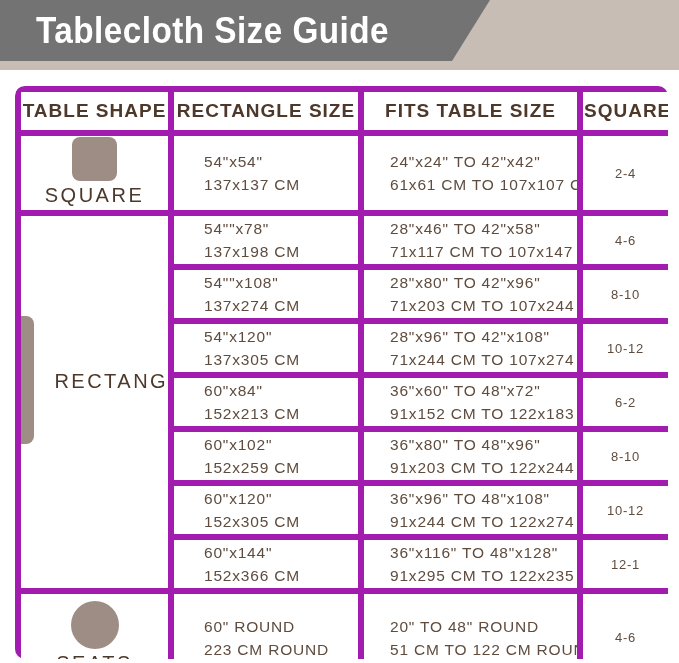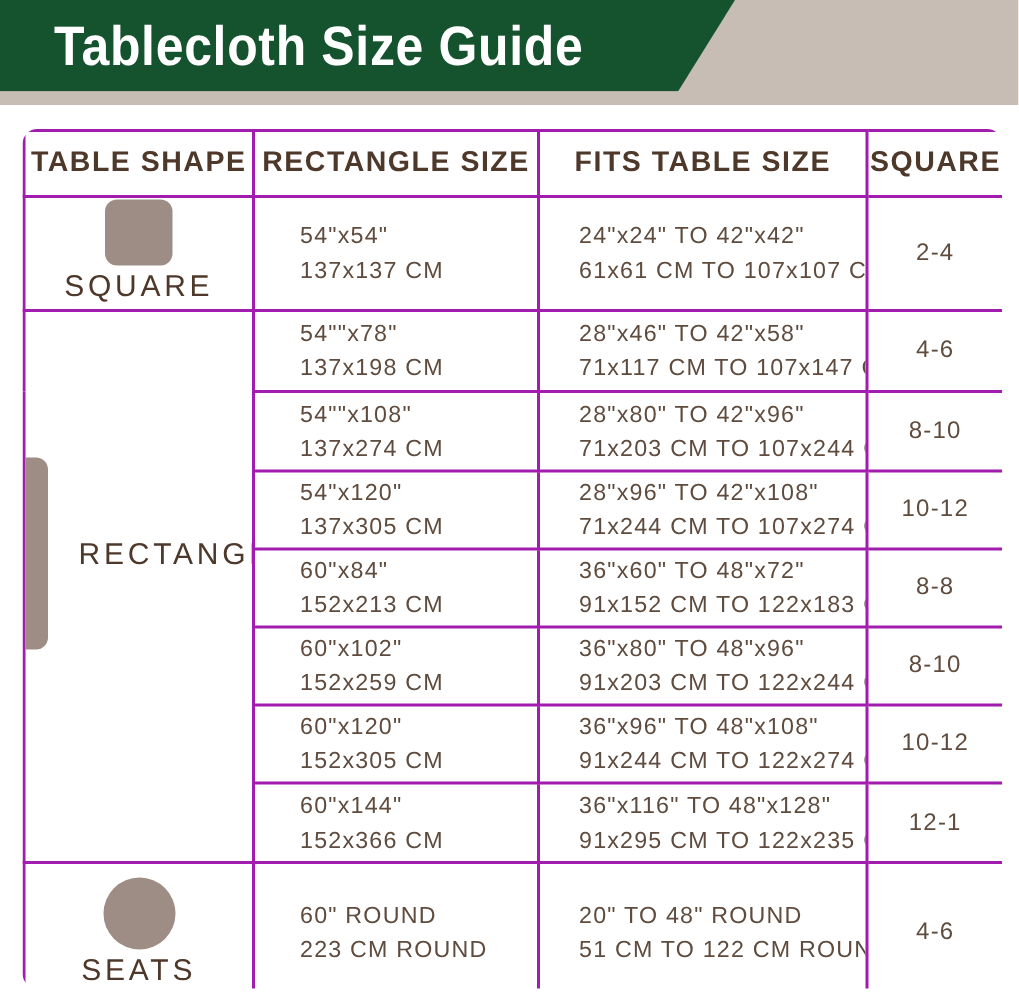--- a/index.html
+++ b/index.html
@@ -7,51 +7,51 @@
     width:679px;height:663px;background:#ffffff;position:relative;
     font-family:"Liberation Sans", sans-serif;overflow:hidden;
   }
   
   .header-strip{
     position:absolute;left:0;top:0;width:679px;height:70px;
     background:#c7bdb5;
   }
   .banner{
     position:absolute;left:0;top:0;width:454px;height:61px;
-    padding-left:36px;background:#14532d;
+    padding-left:36px;background:#737373;
     clip-path:polygon(0 0,100% 0,calc(100% - 38px) 100%,0 100%);
     display:flex;align-items:center;
   }
   .banner-title{
     color:#ffffff;font-weight:700;font-size:37px;line-height:1;
     letter-spacing:0.5px;white-space:nowrap;
     transform:scaleX(0.9);transform-origin:0 50%;
   }
   
   .table-wrap{
     position:absolute;left:15px;top:86px;width:653px;height:573px;
     border-radius:10px;overflow:hidden;
   }
   table.size-guide{
     border-collapse:collapse;table-layout:fixed;
     width:653px;height:573px;
   }
-  td,th{border:2px solid #a21caf;vertical-align:middle;overflow:hidden;}
+  td,th{border:6px solid #a21caf;vertical-align:middle;overflow:hidden;}
   th{
     font-size:19px;font-weight:700;letter-spacing:1px;
     color:#4e382a;text-align:center;white-space:nowrap;
   }
   td.txt-cell{
     font-size:15.5px;letter-spacing:0.8px;color:#5f4c3e;
     text-align:left;line-height:23px;white-space:nowrap;
   }
   td.tc-cell{padding-left:30px;}
   td.fit-cell{padding-left:26px;}
   td.seats-cell{
-    font-size:16px;letter-spacing:0.8px;color:#5f4c3e;
+    font-size:13px;letter-spacing:0.8px;color:#5f4c3e;
     text-align:center;white-space:nowrap;
   }
   td.shape-cell{text-align:center;}
   .shape-box{
     display:flex;flex-direction:column;align-items:center;
     justify-content:center;width:100%;height:100%;
   }
   .shape-box.bottom{justify-content:space-between;padding-bottom:2px;box-sizing:border-box;}
   .shape-label{
     font-size:20px;letter-spacing:2.5px;color:#4e382a;
@@ -148,21 +148,21 @@
   </tr>
   <tr style="height:52px">
     <td class="txt-cell tc-cell">
       <div>60"x84"</div>
       <div>152x213 CM</div>
     </td>
     <td class="txt-cell fit-cell">
       <div>36"x60" TO 48"x72"</div>
       <div>91x152 CM TO 122x183 CM</div>
     </td>
-    <td class="seats-cell">8-8</td>
+    <td class="seats-cell">6-2</td>
   </tr>
   <tr style="height:52px">
     <td class="txt-cell tc-cell">
       <div>60"x102"</div>
       <div>152x259 CM</div>
     </td>
     <td class="txt-cell fit-cell">
       <div>36"x80" TO 48"x96"</div>
       <div>91x203 CM TO 122x244 CM</div>
     </td>

